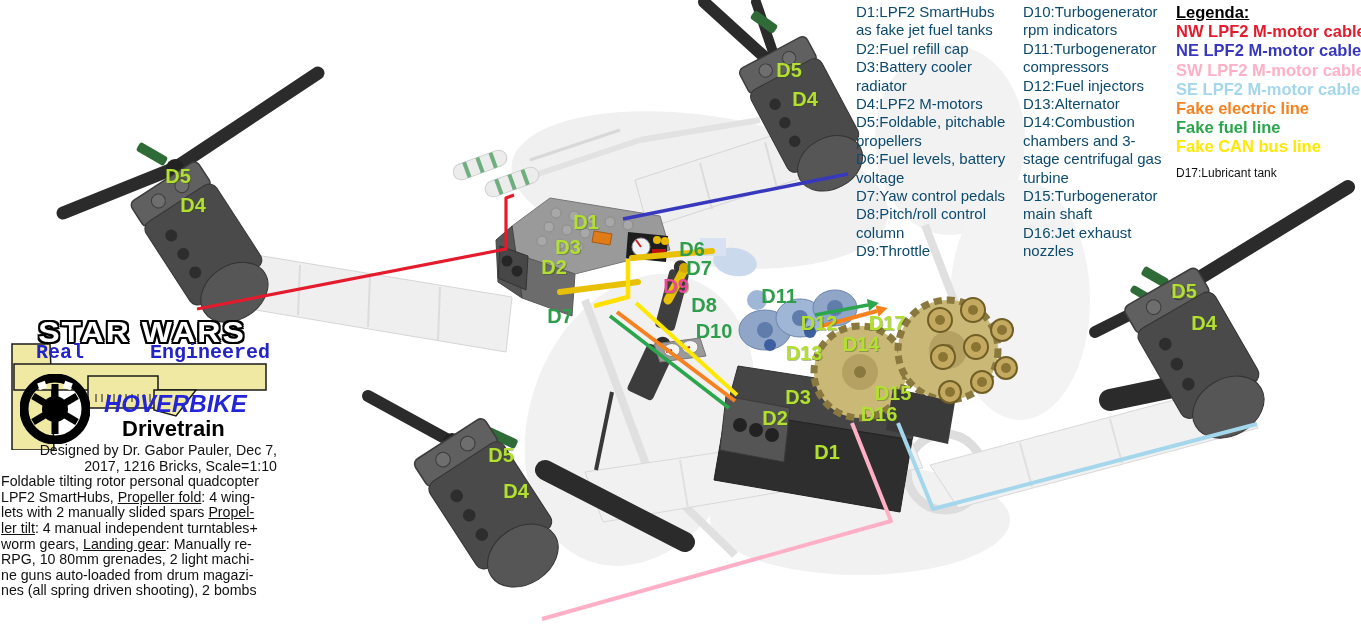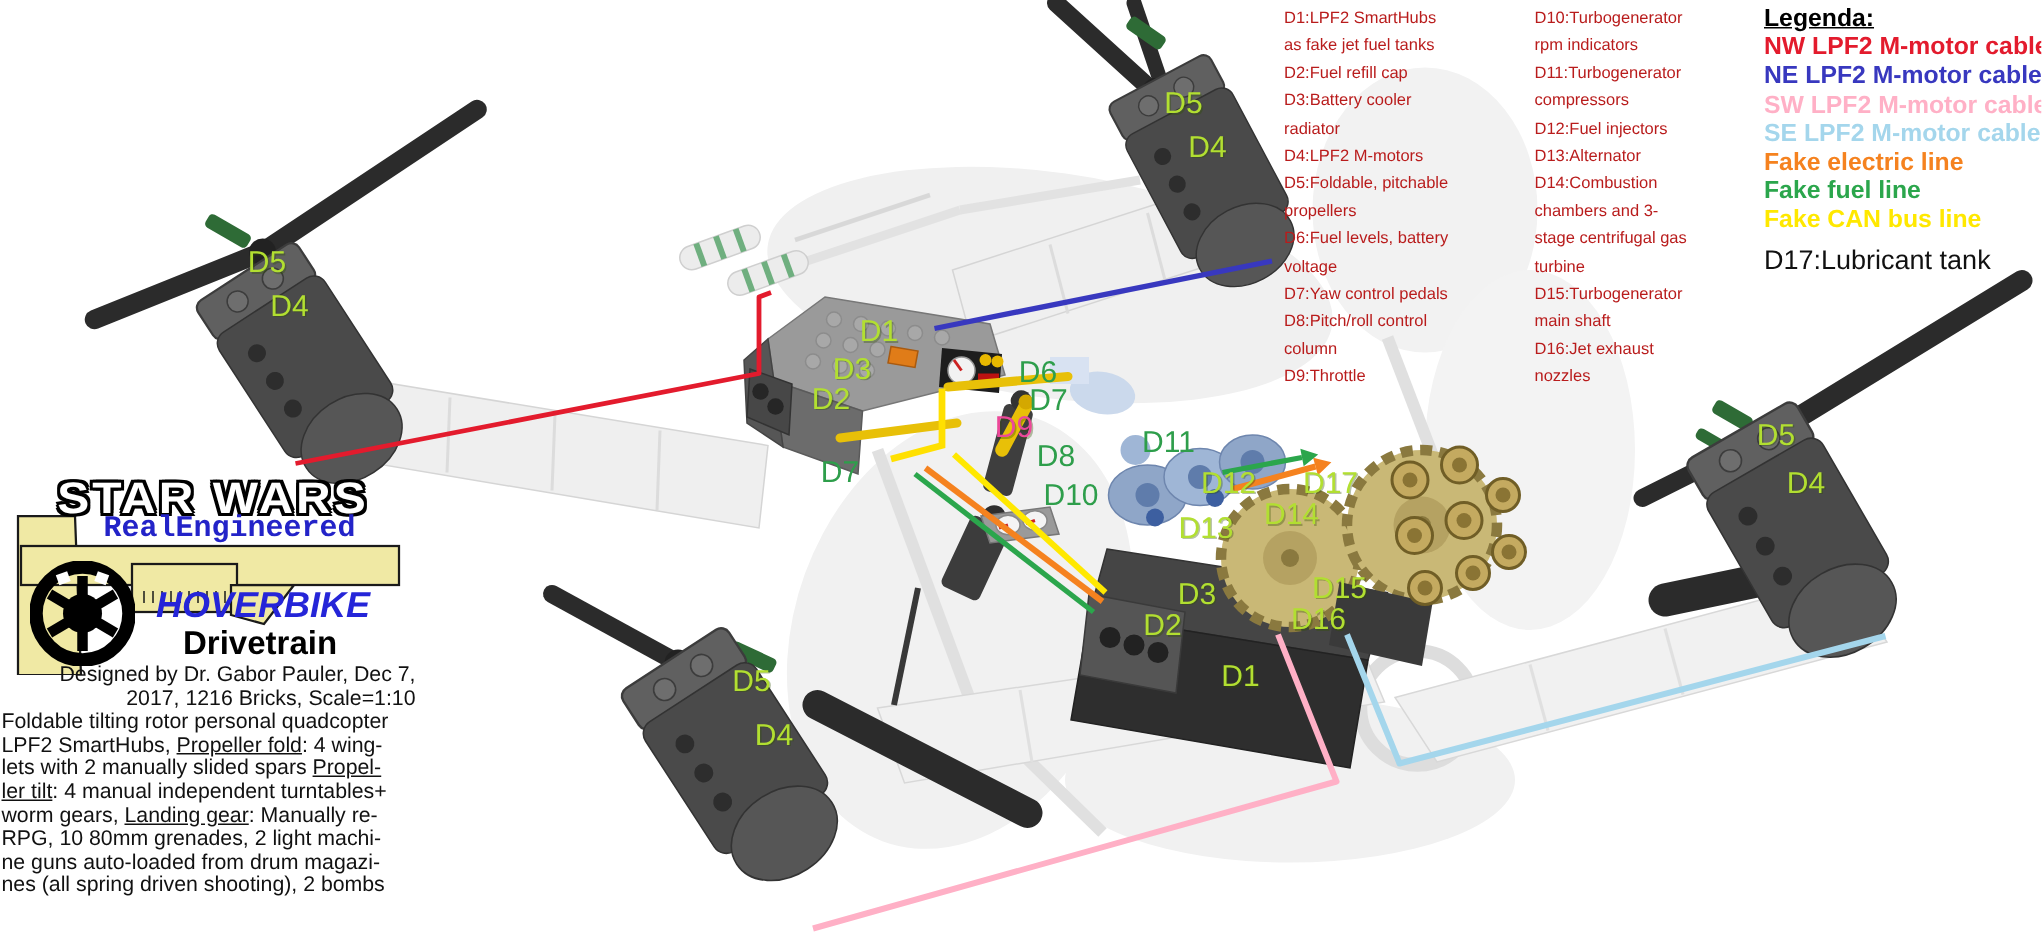--- a/index.html
+++ b/index.html
@@ -1,39 +1,39 @@
 <!DOCTYPE html>
 <html><head>
 <meta charset="utf-8">
 <style>
   html,body{margin:0;padding:0;background:#fff;}
   #stage{position:relative;width:1361px;height:625px;background:#fff;overflow:hidden;
          font-family:"Liberation Sans",sans-serif;}
   #model-svg{position:absolute;left:0;top:0;width:1361px;height:625px;}
   
-  .parts-col{position:absolute;top:3px;font-size:11px;line-height:18.4px;color:#b91c1c;white-space:nowrap;}
+  .parts-col{position:absolute;top:3px;font-size:15px;line-height:18.4px;color:#0c4a6e;white-space:nowrap;}
   #parts-col-1{left:856px;width:168px;}
   #parts-col-2{left:1023px;width:152px;}
   
   #legend{position:absolute;left:1176px;top:3px;width:184px;font-size:16.5px;line-height:19.2px;font-weight:bold;white-space:nowrap;}
   #legend .legend-heading{color:#000;text-decoration:underline;}
   #legend .legend-item{font-weight:bold;}
-  #legend .legend-extra{font-weight:normal;font-size:18px;color:#111;margin-top:7px;}
+  #legend .legend-extra{font-weight:normal;font-size:12px;color:#111;margin-top:7px;}
   
   #label-layer{position:absolute;left:0;top:0;width:1361px;height:625px;pointer-events:none;}
-  .dlabel{position:absolute;transform:translate(-50%,-50%);font-size:20px;font-weight:normal;white-space:nowrap;}
+  .dlabel{position:absolute;transform:translate(-50%,-50%);font-size:20px;font-weight:bold;white-space:nowrap;}
   .dlabel.bright{text-shadow:1px 1px 0 rgba(50,80,0,.35);}
   
   #logo-block{position:absolute;left:2px;top:314px;width:274px;height:130px;}
   #caliper-svg{position:absolute;left:2px;top:14px;}
   #star-wars-text{position:absolute;left:22px;top:0px;width:236px;text-align:center;
      font-size:32px;font-weight:bold;letter-spacing:2px;color:#fff;transform:scaleY(.92);
      text-shadow:-2px -2px 0 #000,2px -2px 0 #000,-2px 2px 0 #000,2px 2px 0 #000,
                  0 -2px 0 #000,0 2px 0 #000,-2px 0 0 #000,2px 0 0 #000;}
-  #real-engineered{position:absolute;left:34px;top:27px;width:234px;display:flex;justify-content:center;
+  #real-engineered{position:absolute;left:34px;top:27px;width:234px;display:flex;justify-content:space-between;
      font-family:"Liberation Mono",monospace;font-weight:bold;font-size:20px;color:#2323c8;}
   #emblem-svg{position:absolute;left:18px;top:60px;}
   #product-name{position:absolute;left:102px;top:76px;font-size:24px;font-weight:bold;font-style:italic;
      color:#2525d8;letter-spacing:0px;}
   #product-subtitle{position:absolute;left:120px;top:102px;font-size:22px;font-weight:bold;color:#000;}
   
   #description{position:absolute;left:1px;top:443px;width:276px;font-size:14.2px;line-height:15.6px;
      color:#111;white-space:nowrap;}
   #description .hdr{text-align:right;}
   #description .useg{text-decoration:underline;}

